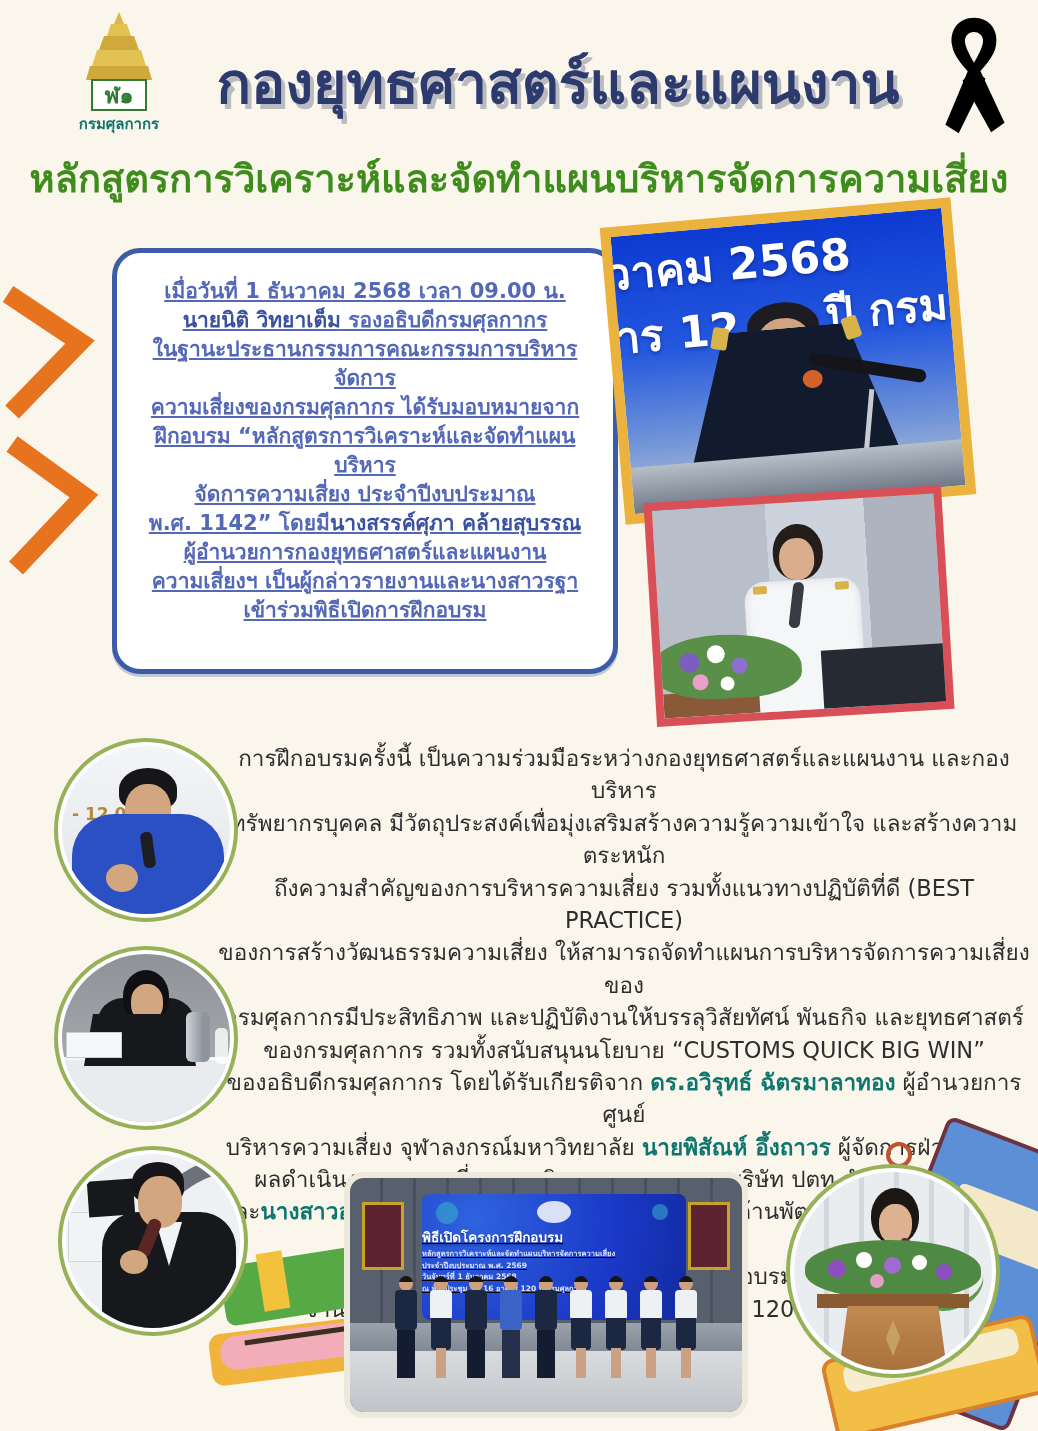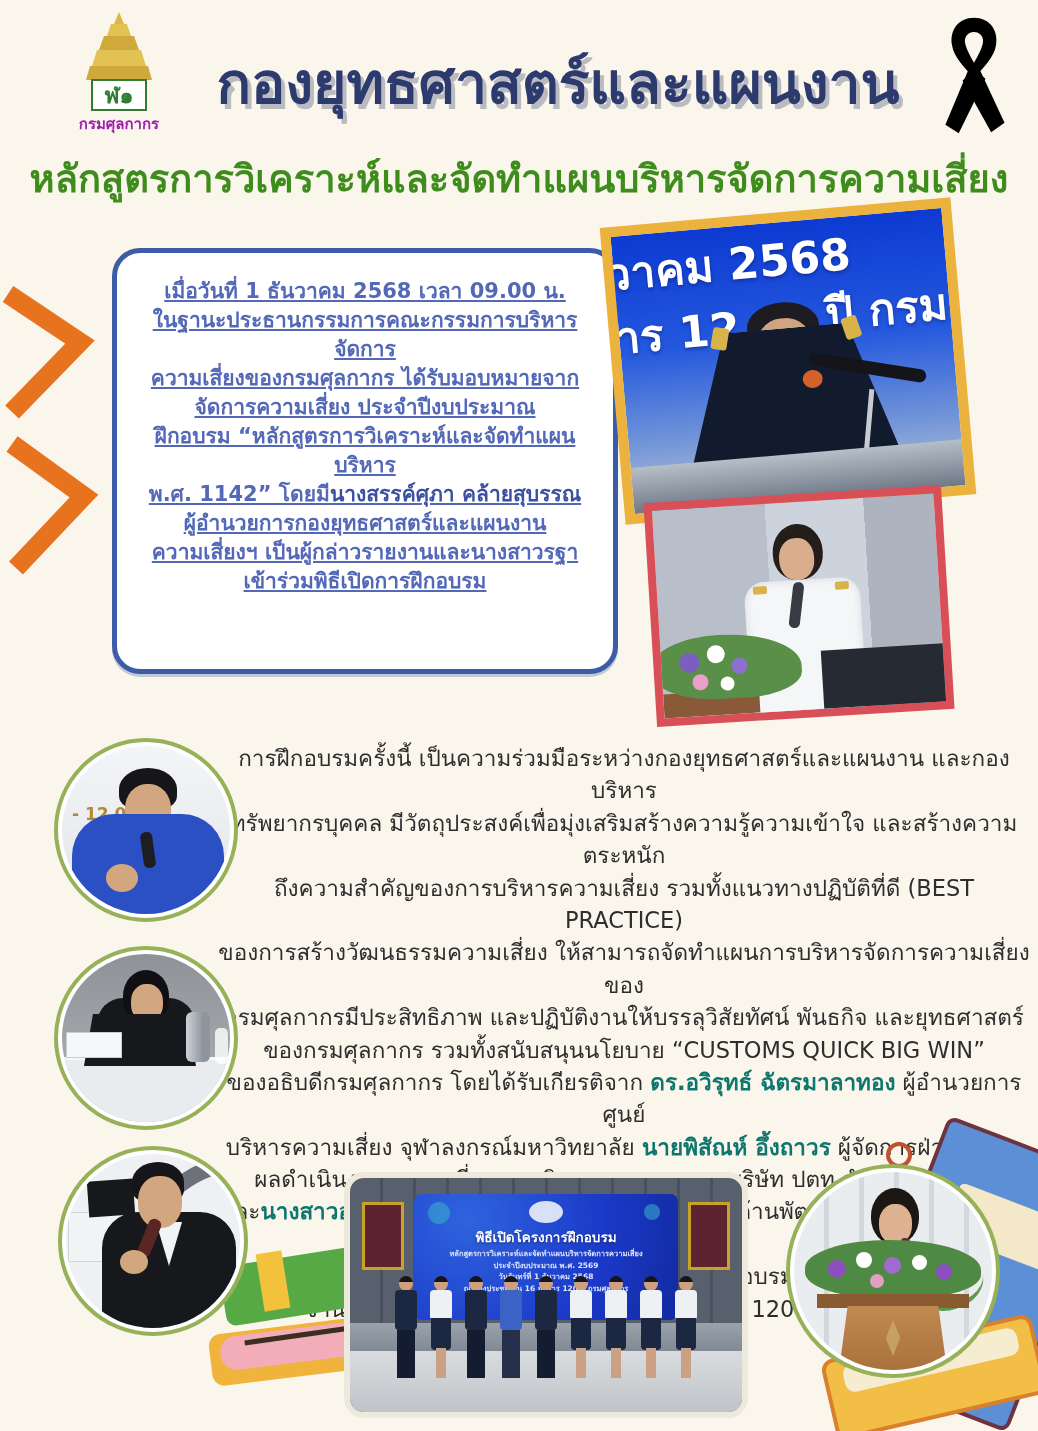--- a/index.html
+++ b/index.html
@@ -3,21 +3,21 @@
 <meta charset="utf-8">
 <style>
   html,body{margin:0;padding:0;background:#d8d5cc;}
   .page{position:relative;width:1038px;height:1431px;margin:0 auto;background:#FAF6EC;
         overflow:hidden;font-family:"DejaVu Sans","Liberation Sans",sans-serif;}
   .abs{position:absolute;}
 
   
   .logo-box{left:52px;top:10px;width:134px;height:104px;}
   .logo-caption{left:46px;top:112px;width:146px;text-align:center;font-size:15px;
-        font-weight:700;color:#a21caf;}
+        font-weight:700;color:#0f766e;}
   .main-title{left:172px;top:44px;width:772px;text-align:center;font-size:57px;font-weight:800;
         color:#2C3A6E;white-space:nowrap;text-shadow:4px 5px 0 rgba(120,128,150,.5);line-height:1.4;}
   .ribbon-box{left:926px;top:14px;width:96px;height:124px;}
   .subtitle{left:0;top:148px;width:1038px;text-align:center;font-size:38px;font-weight:800;
         color:#3E8C1C;white-space:nowrap;}
 
   
   .chevrons{left:0;top:272px;width:104px;height:310px;}
 
   
@@ -149,23 +149,23 @@
   .br-cream{position:absolute;left:14px;top:206px;width:178px;height:28px;background:#F6ECCF;border-radius:10px;transform:rotate(-13deg);}
   .br-ring{position:absolute;left:58px;top:2px;width:18px;height:18px;border:4px solid #c2512e;border-radius:50%;background:transparent;}
 
   
   .group-photo{left:344px;top:1172px;width:404px;height:246px;border-radius:20px;
         border:6px solid #EDE9DC;box-sizing:border-box;overflow:hidden;background:#57606c;z-index:2;}
   .gp-walldeco{position:absolute;left:0;top:0;width:100%;height:78%;
         background:repeating-linear-gradient(90deg,transparent 0 30px,rgba(30,36,48,.25) 30px 33px);}
   .gp-portrait{position:absolute;top:24px;width:36px;height:62px;background:#5d2430;border:3px solid #C9A22A;}
   .gp-pl{left:12px;} .gp-pr{right:12px;}
-  .gp-screen{position:absolute;left:64px;top:16px;width:264px;height:126px;border-radius:8px;
+  .gp-screen{position:absolute;left:72px;top:16px;width:264px;height:126px;border-radius:8px;
         background:radial-gradient(circle at 20% 20%,#2f63de 0%,#1a39c8 60%,#122a9e 100%);
-        text-align:center;overflow:hidden;}
+        overflow:hidden;text-decoration:underline;}
   .gp-moon1,.gp-moon2{position:absolute;border-radius:50%;background:#3ab2cc;opacity:.55;}
   .gp-moon1{left:14px;top:8px;width:22px;height:22px;}
   .gp-moon2{right:18px;top:10px;width:16px;height:16px;}
   .gp-seal{width:34px;height:22px;border-radius:50%;background:#e9eef8;margin:7px auto 3px;opacity:.92;}
   .gp-title{font-size:13.5px;font-weight:800;color:#fff;text-shadow:0 1px 2px rgba(0,0,40,.5);}
   .gp-line{font-size:7.5px;font-weight:700;color:#dfe6ff;line-height:1.55;}
   .gp-floor{position:absolute;left:0;bottom:0;width:100%;height:26%;
         background:linear-gradient(180deg,#d9dcdf,#c0c4c8);}
   .gp-stagefront{position:absolute;left:0;bottom:24%;width:100%;height:14%;
         background:linear-gradient(180deg,#9aa2ac,#7c8590);}
@@ -217,24 +217,25 @@
 
   <div class="abs chevrons">
     <svg width="104" height="310" viewBox="0 0 104 310">
       <path d="M8,22 L80,70 L12,140" fill="none" stroke="#E8731F" stroke-width="19" stroke-linejoin="miter"></path>
       <path d="M12,172 L84,224 L16,296" fill="none" stroke="#E8731F" stroke-width="19" stroke-linejoin="miter"></path>
     </svg>
   </div>
 
   <div class="abs info-box">
       <div class="rl"><span>เมื่อวันที่ 1 ธันวาคม 2568 เวลา 09.00 น.</span></div>
+      <div class="rl"><span class="b">นายนิติ วิทยาเต็ม</span><span> รองอธิบดีกรมศุลกากร</span></div>
       <div class="rl"><span>ในฐานะประธานกรรมการคณะกรรมการบริหารจัดการ</span></div>
       <div class="rl"><span>ความเสี่ยงของกรมศุลกากร ได้รับมอบหมายจาก</span></div>
+      <div class="rl"><span>ฝึกอบรม “หลักสูตรการวิเคราะห์และจัดทำแผนบริหาร</span></div>
       <div class="rl"><span>จัดการความเสี่ยง ประจำปีงบประมาณ</span></div>
-      <div class="rl"><span>ฝึกอบรม “หลักสูตรการวิเคราะห์และจัดทำแผนบริหาร</span></div>
       <div class="rl"><span>พ.ศ. 1142” โดยมี</span><span class="b">นางสรรค์ศุภา คล้ายสุบรรณ</span></div>
       <div class="rl"><span>ผู้อำนวยการกองยุทธศาสตร์และแผนงาน</span></div>
       <div class="rl"><span>ความเสี่ยงฯ เป็นผู้กล่าวรายงานและนางสาวรฐา</span></div>
       <div class="rl"><span>เข้าร่วมพิธีเปิดการฝึกอบรม</span></div>
     </div>
 
   <div class="abs photoA">
     <div class="pa-txt pa-t1">วาคม 2568</div>
     <div class="pa-txt pa-t2l">าร 12</div>
     <div class="pa-txt pa-t2r">ปี กรม</div>

